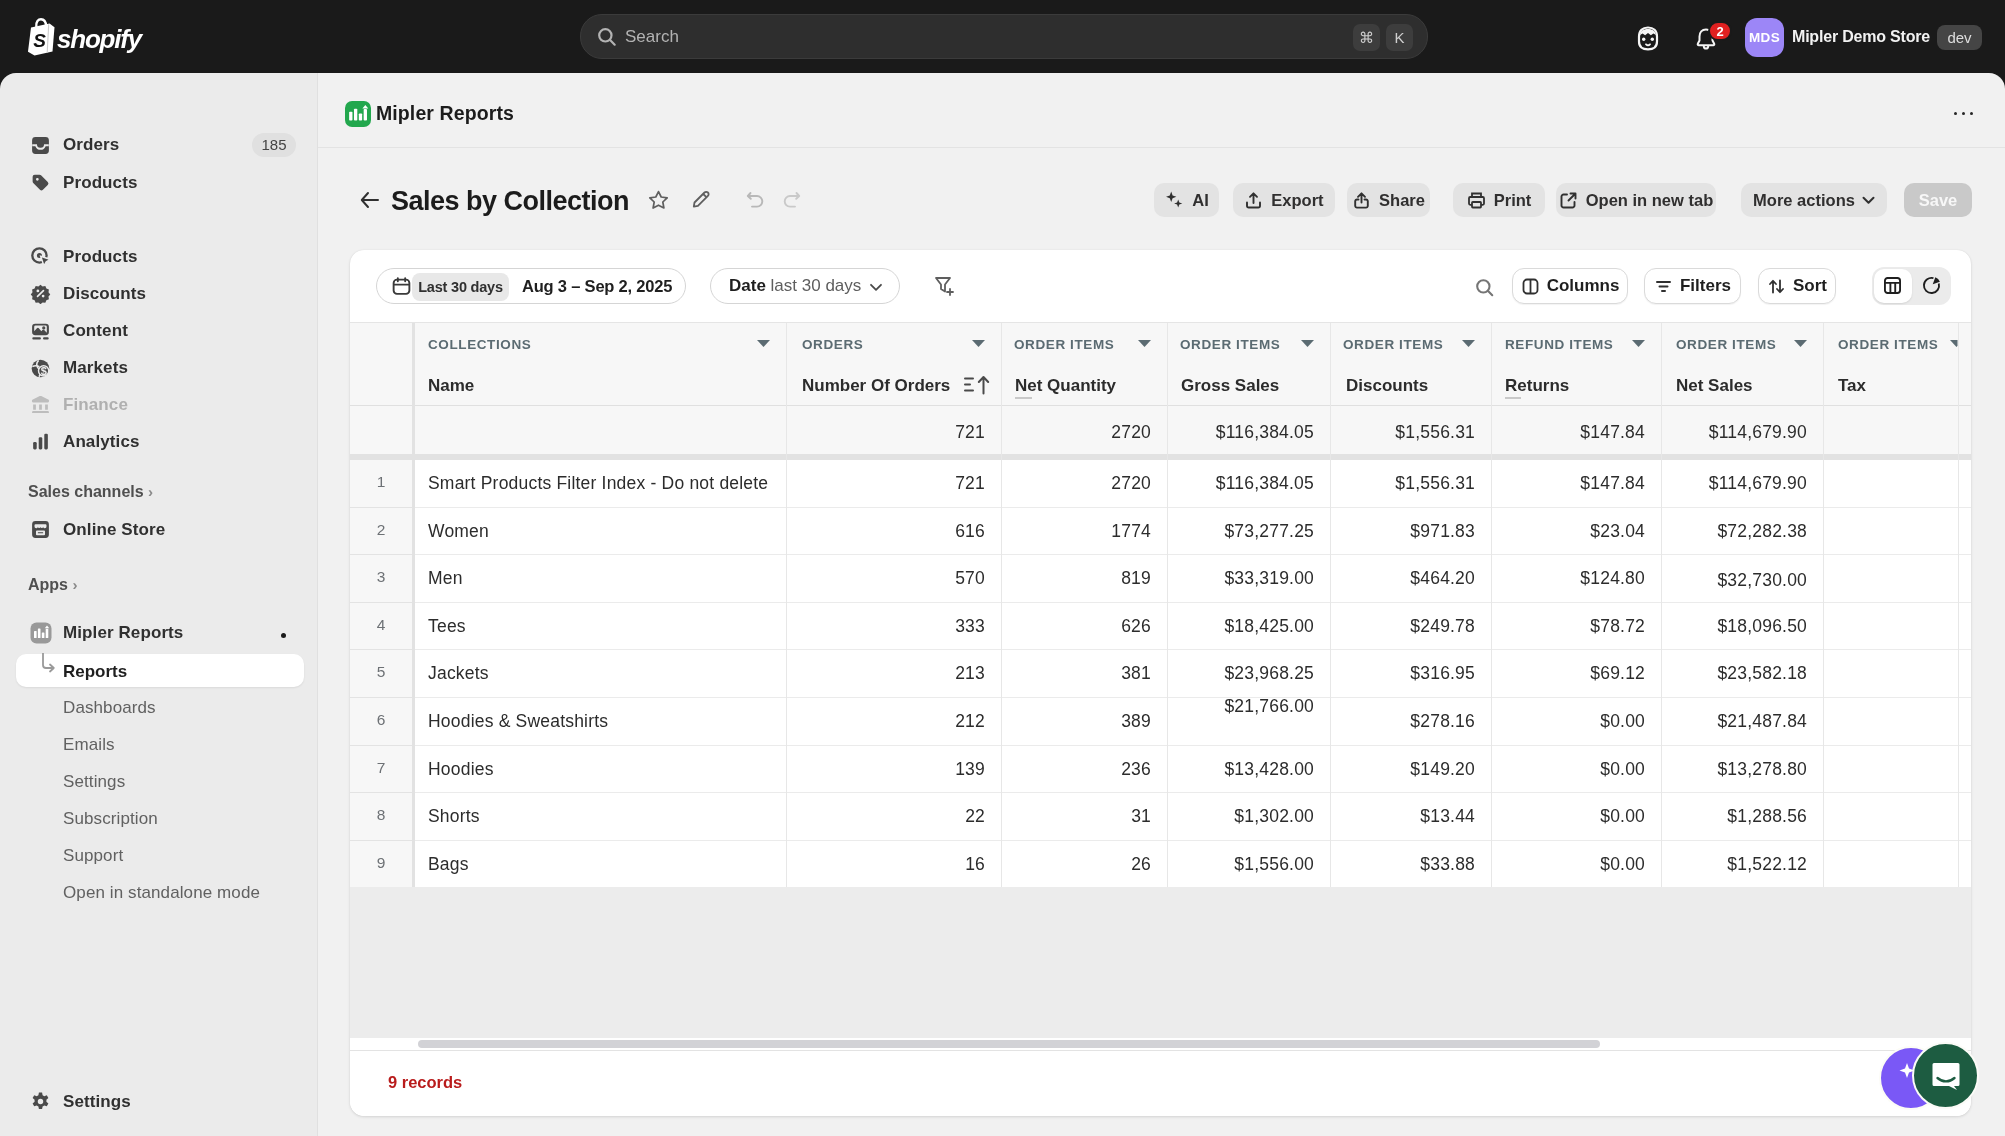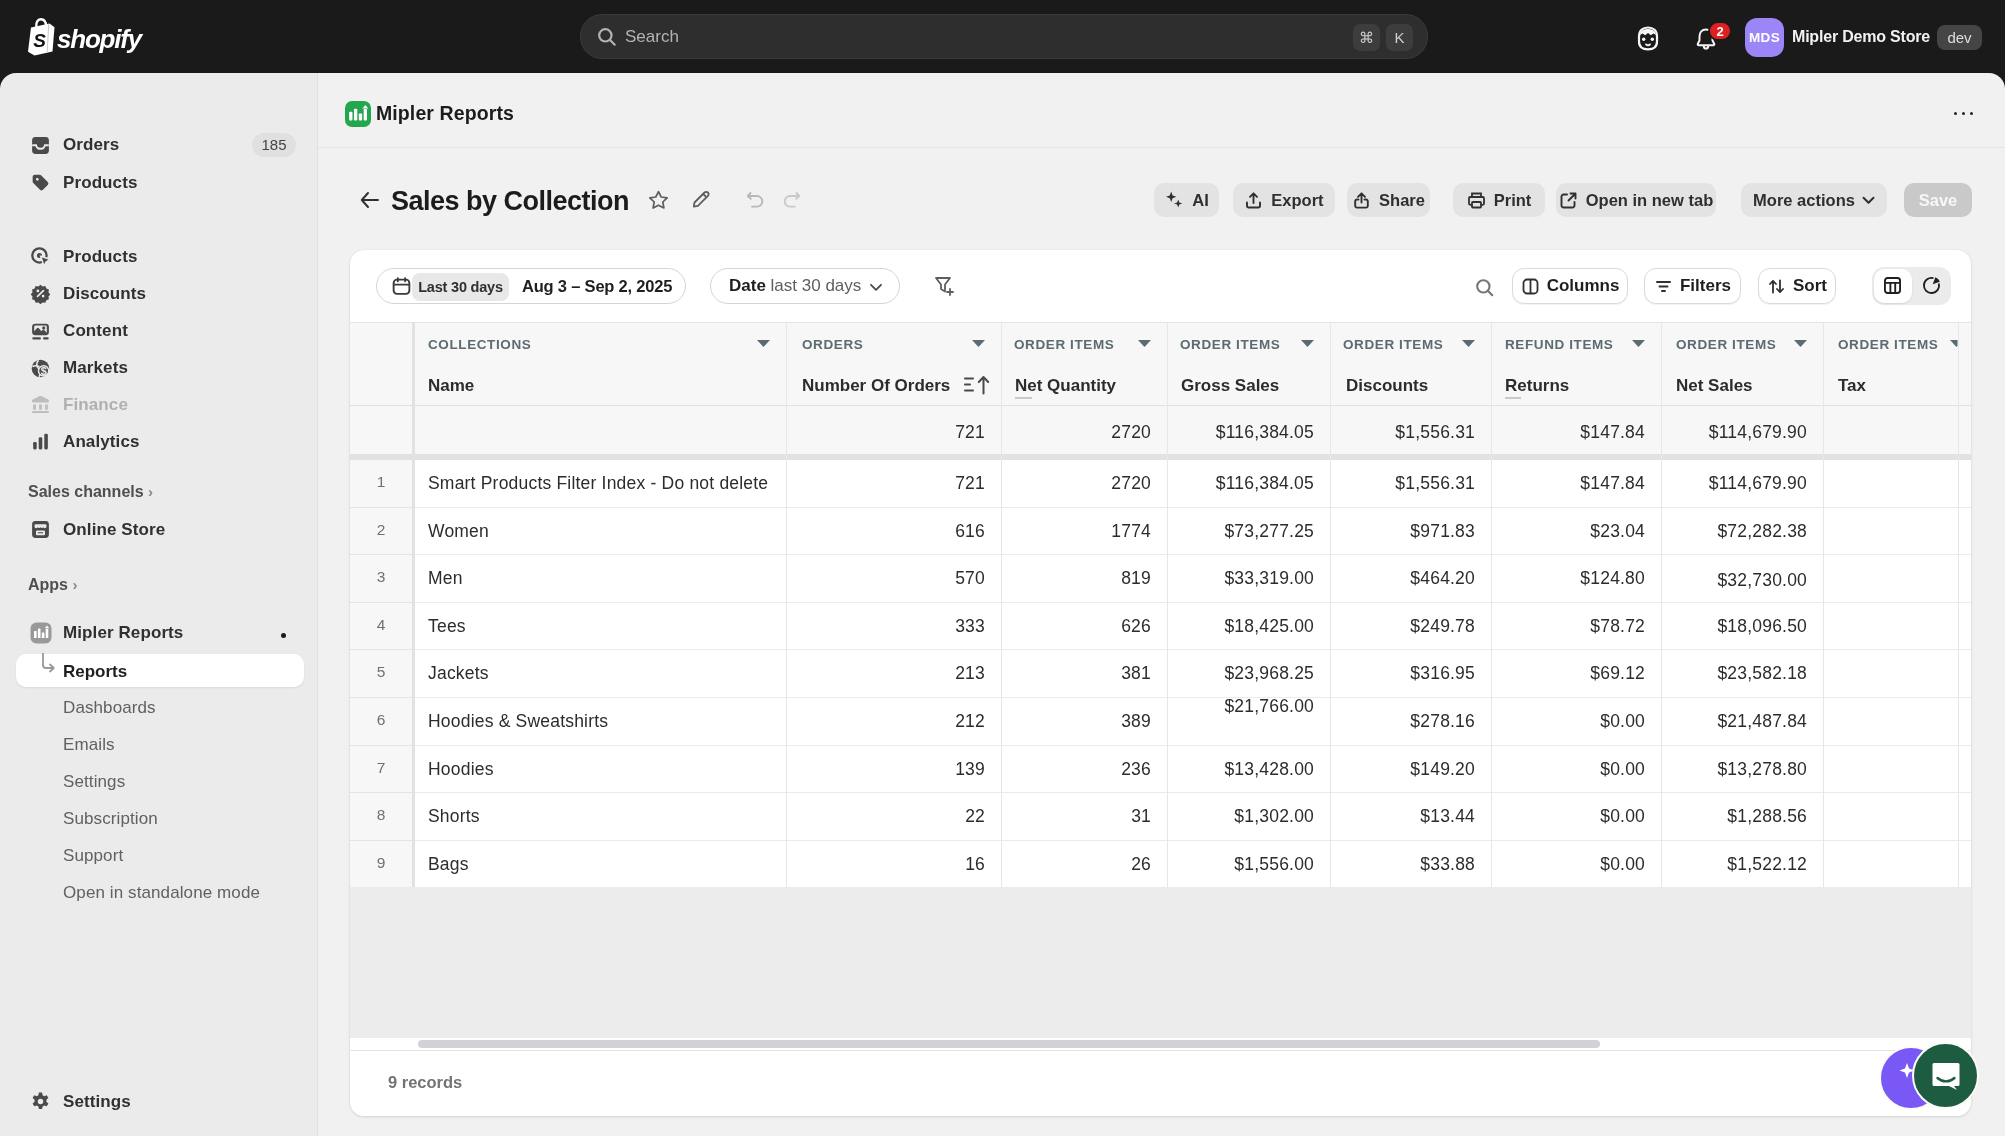--- a/index.html
+++ b/index.html
@@ -452,21 +452,21 @@
   <div class="cell" style="left:78px; top:603.8px;">Bags</div>
   <div class="cell num" style="right:986px; top:603.8px;">16</div>
   <div class="cell num" style="right:820px; top:603.8px;">26</div>
   <div class="cell num" style="right:657px; top:603.8px;">$1,556.00</div>
   <div class="cell num" style="right:496px; top:603.8px;">$33.88</div>
   <div class="cell num" style="right:326px; top:603.8px;">$0.00</div>
   <div class="cell num" style="right:164px; top:603.8px;">$1,522.12</div>
 
   <div class="abs" style="left:68px; top:789.5px; width:1182px; height:8.5px; background:#d2d2d6; border-radius:4.5px;"></div>
   <div class="abs" style="left:0; top:800px; width:1621px; height:66px; background:#fff; border-top:1px solid #e3e3e3; border-radius:0 0 14px 14px;"></div>
-  <div class="abs" style="left:38px; top:823px; font-size:16.5px; font-weight:600; color:#737373;">9 records</div>
+  <div class="abs" style="left:38px; top:823px; font-size:16.5px; font-weight:600; color:#b91c1c;">9 records</div>
 </div>
 
 <div class="abs" style="left:1879px; top:1046px; width:64px; height:64px; border-radius:50%; background:#7a58f6; border:2px solid #fcfcf6; z-index:10;"></div>
 <svg class="abs" style="left:1898px; top:1063px; z-index:11;" width="18" height="20" viewBox="0 0 18 20">
     <path d="M9 0 l2 5.5 l5.5 2 l-5.5 2 l-2 5.5 l-2 -5.5 l-5.5 -2 l5.5 -2 Z" fill="#fff"></path>
   </svg>
 <div class="abs" style="left:1912px; top:1042px; width:67px; height:67px; border-radius:50%; background:#1d5c41; border:2.5px solid #fbfbf7; z-index:12;"></div>
 <svg class="abs" style="left:1929px; top:1059px; z-index:13;" width="34" height="34" viewBox="0 0 34 34">
     <path d="M5 4 h24 a1.5 1.5 0 0 1 1.5 1.5 v20 a1.5 1.5 0 0 1 -1.5 1.5 h-4 l3 4 l-8 -4 H5 a1.5 1.5 0 0 1 -1.5 -1.5 v-20 A1.5 1.5 0 0 1 5 4 Z" fill="#fff"></path>
     <path d="M8.5 19 c5 4.5 12 4.5 17 0" fill="none" stroke="#1d5c41" stroke-width="2.4" stroke-linecap="round"></path>

